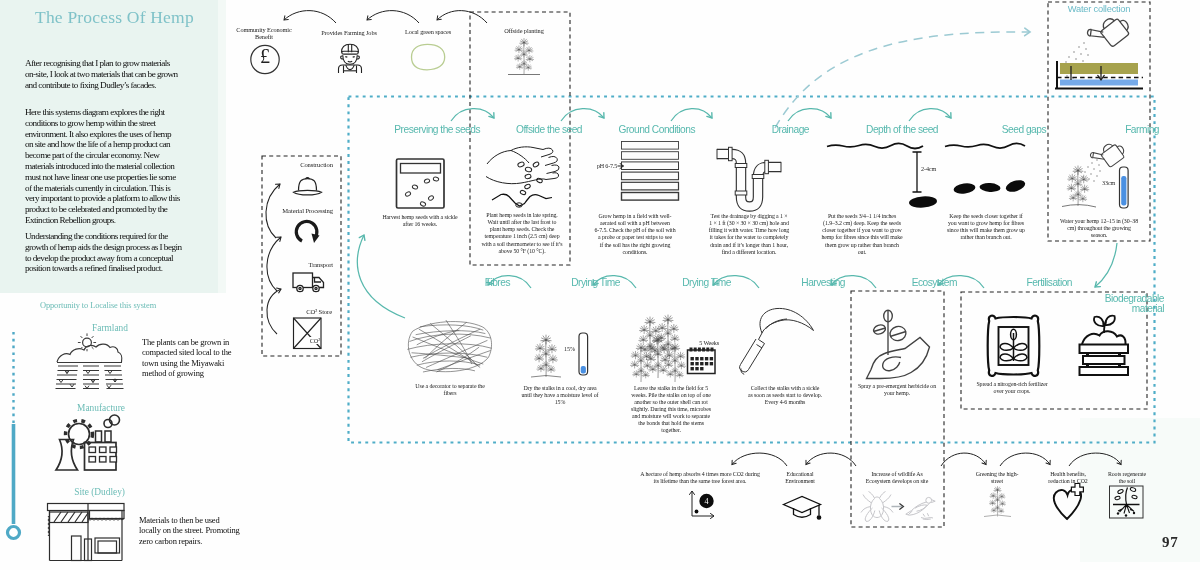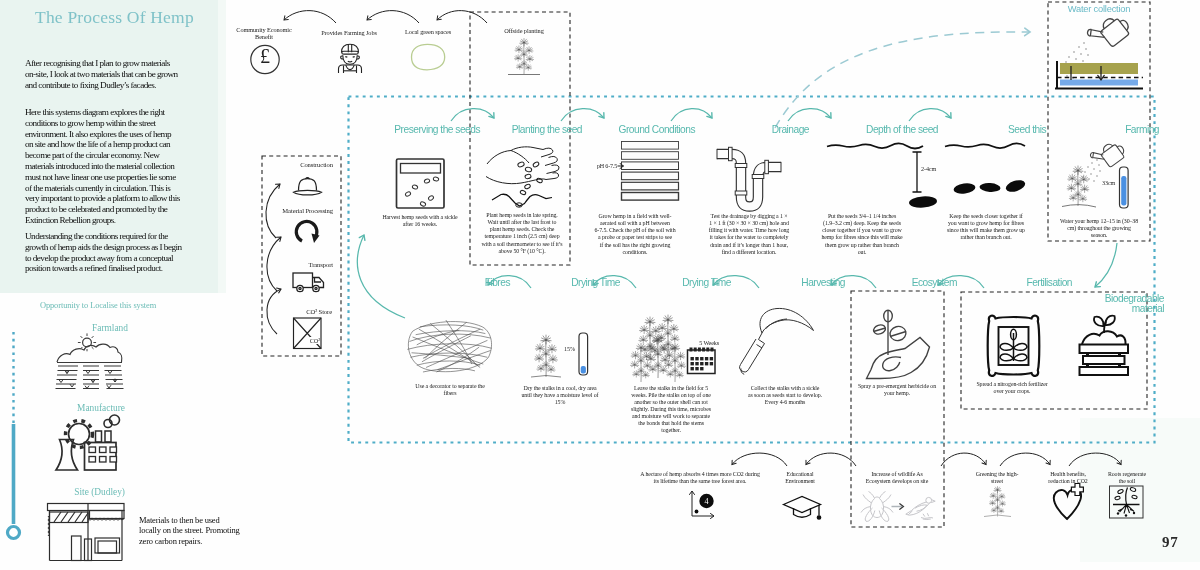--- a/index.html
+++ b/index.html
@@ -445,35 +445,36 @@
 <path d="M48,516 q3,2 0,4 q3,2 0,4 q3,2 0,4 q3,2 0,4 q3,2 0,4" stroke-width="1"></path>
 </g>
 </svg>
 
 <div class="abs" style="left:35px;top:7px;font-size:17.5px;color:#7fc2c8;letter-spacing:0.2px">The Process Of Hemp</div>
 <div class="body" style="left:25px;top:58px">After recognising that I plan to grow materials<br>on-site, I look at two materials that can be grown<br>and contribute to fixing Dudley’s facades.</div>
 <div class="body" style="left:25px;top:107px">Here this systems diagram explores the right<br>conditions to grow hemp within the street<br>environment. It also explores the uses of hemp<br>on site and how the life of a hemp product can<br>become part of the circular economy. New<br>materials introduced into the material collection<br>must not have linear one use properties lie some<br>of the materials currently in circulation. This is<br>very important to provide a platform to allow this<br>product to be celebrated and promoted by the<br>Extinction Rebellion groups.</div>
 <div class="body" style="left:25px;top:231px">Understanding the conditions required for the<br>growth of hemp aids the design process as I begin<br>to develop the product away from a conceptual<br>position towards a refined finalised product.</div>
 <div class="abs tealb" style="left:40px;top:300.5px;font-size:8.4px;letter-spacing:-0.1px">Opportunity to Localise this system</div>
 <div class="abs tealb c" style="left:48px;top:322.5px;width:80px;font-size:9.4px">Farmland</div>
+<div class="body" style="left:142px;top:337px;font-size:8.5px;line-height:10.45px;letter-spacing:-0.2px">The plants can be grown in<br>compacted sited local to the<br>town using the Miyawaki<br>method of growing</div>
 <div class="abs tealb c" style="left:45px;top:402.5px;width:80px;font-size:9.4px">Manufacture</div>
 <div class="abs tealb c" style="left:45px;top:486.5px;width:80px;font-size:9.4px">Site (Dudley)</div>
 <div class="body" style="left:139px;top:515px;font-size:8.5px;line-height:10.45px;letter-spacing:-0.2px">Materials to then be used<br>locally on the street. Promoting<br>zero carbon repairs.</div>
 <div class="toplbl" style="left:224px;top:25.5px;width:80px">Community Economic<br>Benefit</div>
 <div class="toplbl" style="left:309px;top:29px;width:80px">Provides Farming Jobs</div>
 <div class="toplbl" style="left:388px;top:27.5px;width:80px">Local green spaces</div>
 <div class="toplbl" style="left:484px;top:26.5px;width:80px">Offside planting</div>
 <div class="abs" style="left:257px;top:45px;width:16px;text-align:center;font-size:20px;color:#222">£</div>
 <div class="abs" style="left:1049px;top:4px;width:100px;text-align:center;font-family:Liberation Sans, sans-serif;font-size:9.3px;letter-spacing:-0.2px;color:#69bac7">Water collection</div>
 <div class="hd" style="left:360px;top:123.5px;width:120px">Preserving the seeds</div>
-<div class="hd" style="left:462px;top:123.5px;width:120px">Planting the seed</div>
+<div class="hd" style="left:462px;top:123.5px;width:120px">Offside the seed</div>
 <div class="hd" style="left:575px;top:123.5px;width:120px">Ground Conditions</div>
 <div class="hd" style="left:689px;top:123.5px;width:120px">Drainage</div>
 <div class="hd" style="left:818px;top:123.5px;width:120px">Depth of the seed</div>
-<div class="hd" style="left:926px;top:123.5px;width:120px">Seed this</div>
+<div class="hd" style="left:926px;top:123.5px;width:120px">Seed gaps</div>
 <div class="hd" style="left:1039px;top:123.5px;width:120px">Farming</div>
 <div class="cap" style="left:372px;top:213.5px;width:96px">Harvest hemp seeds with a sickle<br>after 16 weeks.</div>
 <div class="cap" style="left:474px;top:212px;width:96px">Plant hemp seeds in late spring.<br>Wait until after the last frost to<br>plant hemp seeds. Check the<br>temperature 1 inch (2.5 cm) deep<br>with a soil thermometer to see if it’s<br>above 50 °F (10 °C).</div>
 <div class="cap" style="left:587px;top:213px;width:96px">Grow hemp in a field with well-<br>aerated soil with a pH between<br>6-7.5. Check the pH of the soil with<br>a probe or paper test strips to see<br>if the soil has the right growing<br>conditions.</div>
 <div class="cap" style="left:701px;top:213px;width:96px">Test the drainage by digging a 1 ×<br>1 × 1 ft (30 × 30 × 30 cm) hole and<br>filling it with water. Time how long<br>it takes for the water to completely<br>drain and if it’s longer than 1 hour,<br>find a different location.</div>
 <div class="cap" style="left:814px;top:213px;width:96px">Put the seeds 3/4–1 1/4 inches<br>(1.9–3.2 cm) deep. Keep the seeds<br>closer together if you want to grow<br>hemp for fibres since this will make<br>them grow up rather than branch<br>out.</div>
 <div class="cap" style="left:938px;top:213px;width:96px">Keep the seeds closer together if<br>you want to grow hemp for fibres<br>since this will make them grow up<br>rather than branch out.</div>
 <div class="cap" style="left:1051px;top:217.5px;width:96px">Water your hemp 12–15 in (30–38<br>cm) throughout the growing<br>season.</div>
 <div class="lbl" style="left:590px;top:162.5px;width:27px;text-align:right;letter-spacing:-0.2px">pH 6-7.5</div>
 <div class="lbl" style="left:921px;top:165.5px">2-4cm</div>

